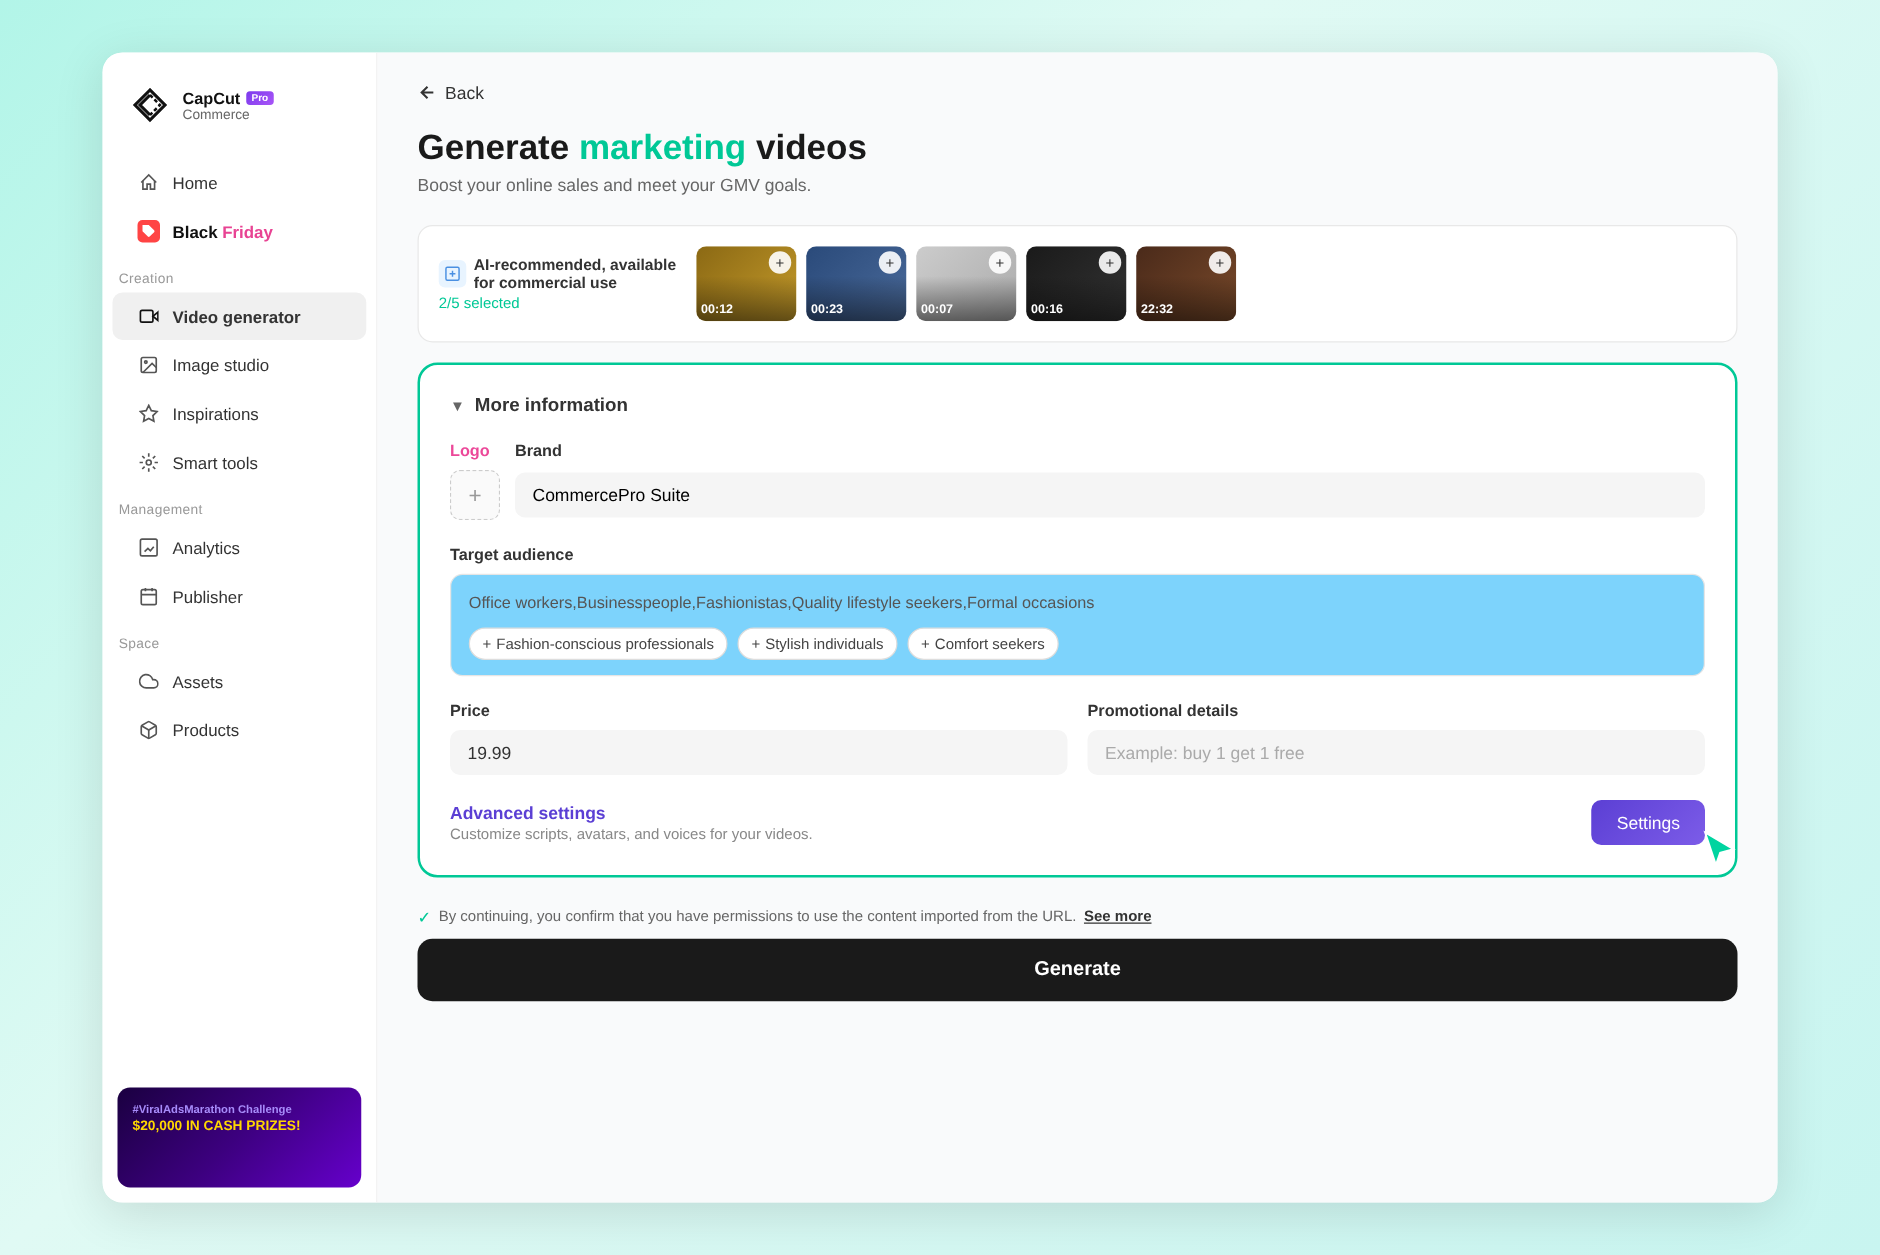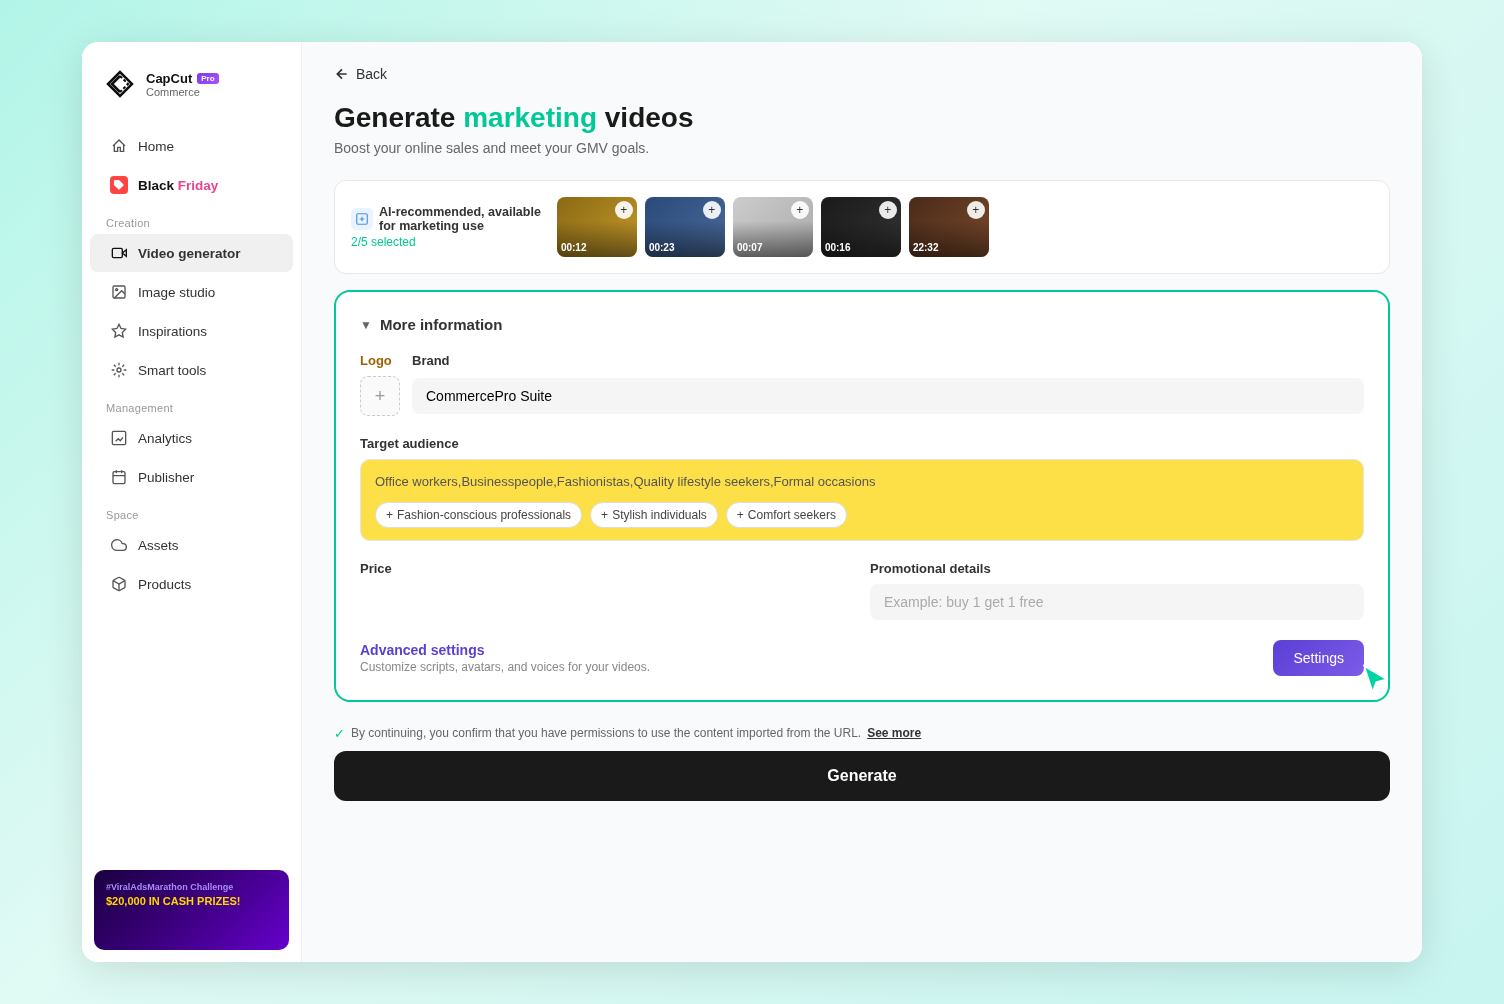--- a/index.html
+++ b/index.html
@@ -67,21 +67,21 @@
       background: #f0f0f0;
       font-weight: 600;
     }
     .nav-item.black-friday {
       color: #1a1a1a;
     }
     .nav-item.black-friday .nav-label { color: #1a1a1a; font-weight: 600; }
     .nav-section-label {
       font-size: 11px;
       color: #999;
-      padding: 12px 20px 4px 24px;
+      padding: 12px 20px 4px 13px;
       font-weight: 500;
       letter-spacing: 0.3px;
     }
     .nav-icon {
       width: 18px;
       height: 18px;
       display: flex;
       align-items: center;
       justify-content: center;
       font-size: 15px;
@@ -295,21 +295,21 @@
       border-radius: 8px;
       font-size: 14px;
       color: #000000;
     }
     
     .target-section { margin-bottom: 20px; }
     .audience-box {
       border: 1px solid #e5e5e5;
       border-radius: 10px;
       padding: 12px 14px;
-      background: #fde047;
+      background: #7dd3fc;
     }
     .audience-text {
       font-size: 13px;
       color: #555;
       margin-bottom: 10px;
       line-height: 1.5;
     }
     .audience-tags {
       display: flex;
       gap: 8px;
@@ -426,21 +426,21 @@
       flex: 1;
     }
     .logo-brand-top-labels {
       display: flex;
       gap: 0;
       margin-bottom: 8px;
     }
     .logo-label {
       font-size: 13px;
       font-weight: 600;
-      color: #a16207;
+      color: #ec4899;
       width: 52px;
     }
     .brand-label {
       font-size: 13px;
       font-weight: 600;
       color: #333;
     }
   </style>
 </head>
 <body>
@@ -600,21 +600,21 @@
       <div class="video-selector-label">
         <div class="video-ai-badge">
           <div class="ai-icon">
             <svg width="14" height="14" viewBox="0 0 24 24" fill="none" stroke="#4a90e2" stroke-width="2">
                 <rect x="3" y="3" width="18" height="18" rx="2"></rect>
                 <path d="M8 12h8M12 8v8"></path>
               </svg>
           </div>
           <span class="ai-text">
             <span>AI-recommended, available</span><br>
-            <span>for marketing use</span>
+            <span>for commercial use</span>
           </span>
         </div>
         <div class="selected-count">2/5 selected</div>
       </div>
       <div class="video-thumbnails">
         <div class="video-thumb thumb-1">
           <div class="video-thumb-overlay"></div>
           <div class="video-thumb-add">+</div>
           <div class="video-thumb-duration">00:12</div>
         </div>
@@ -678,20 +678,21 @@
               <span>+</span>
               <span>Comfort seekers</span>
             </div>
           </div>
         </div>
       </div>
 
       <div class="price-promo-row">
         <div class="price-promo-col">
           <div class="field-label">Price</div>
+          <input class="field-input" type="text" value="19.99" style="">
         </div>
         <div class="price-promo-col">
           <div class="field-label">Promotional details</div>
           <input class="field-input" type="text" placeholder="Example: buy 1 get 1 free" style="">
         </div>
       </div>
 
       <div class="advanced-row">
         <div class="advanced-left">
           <div class="adv-title">Advanced settings</div>

